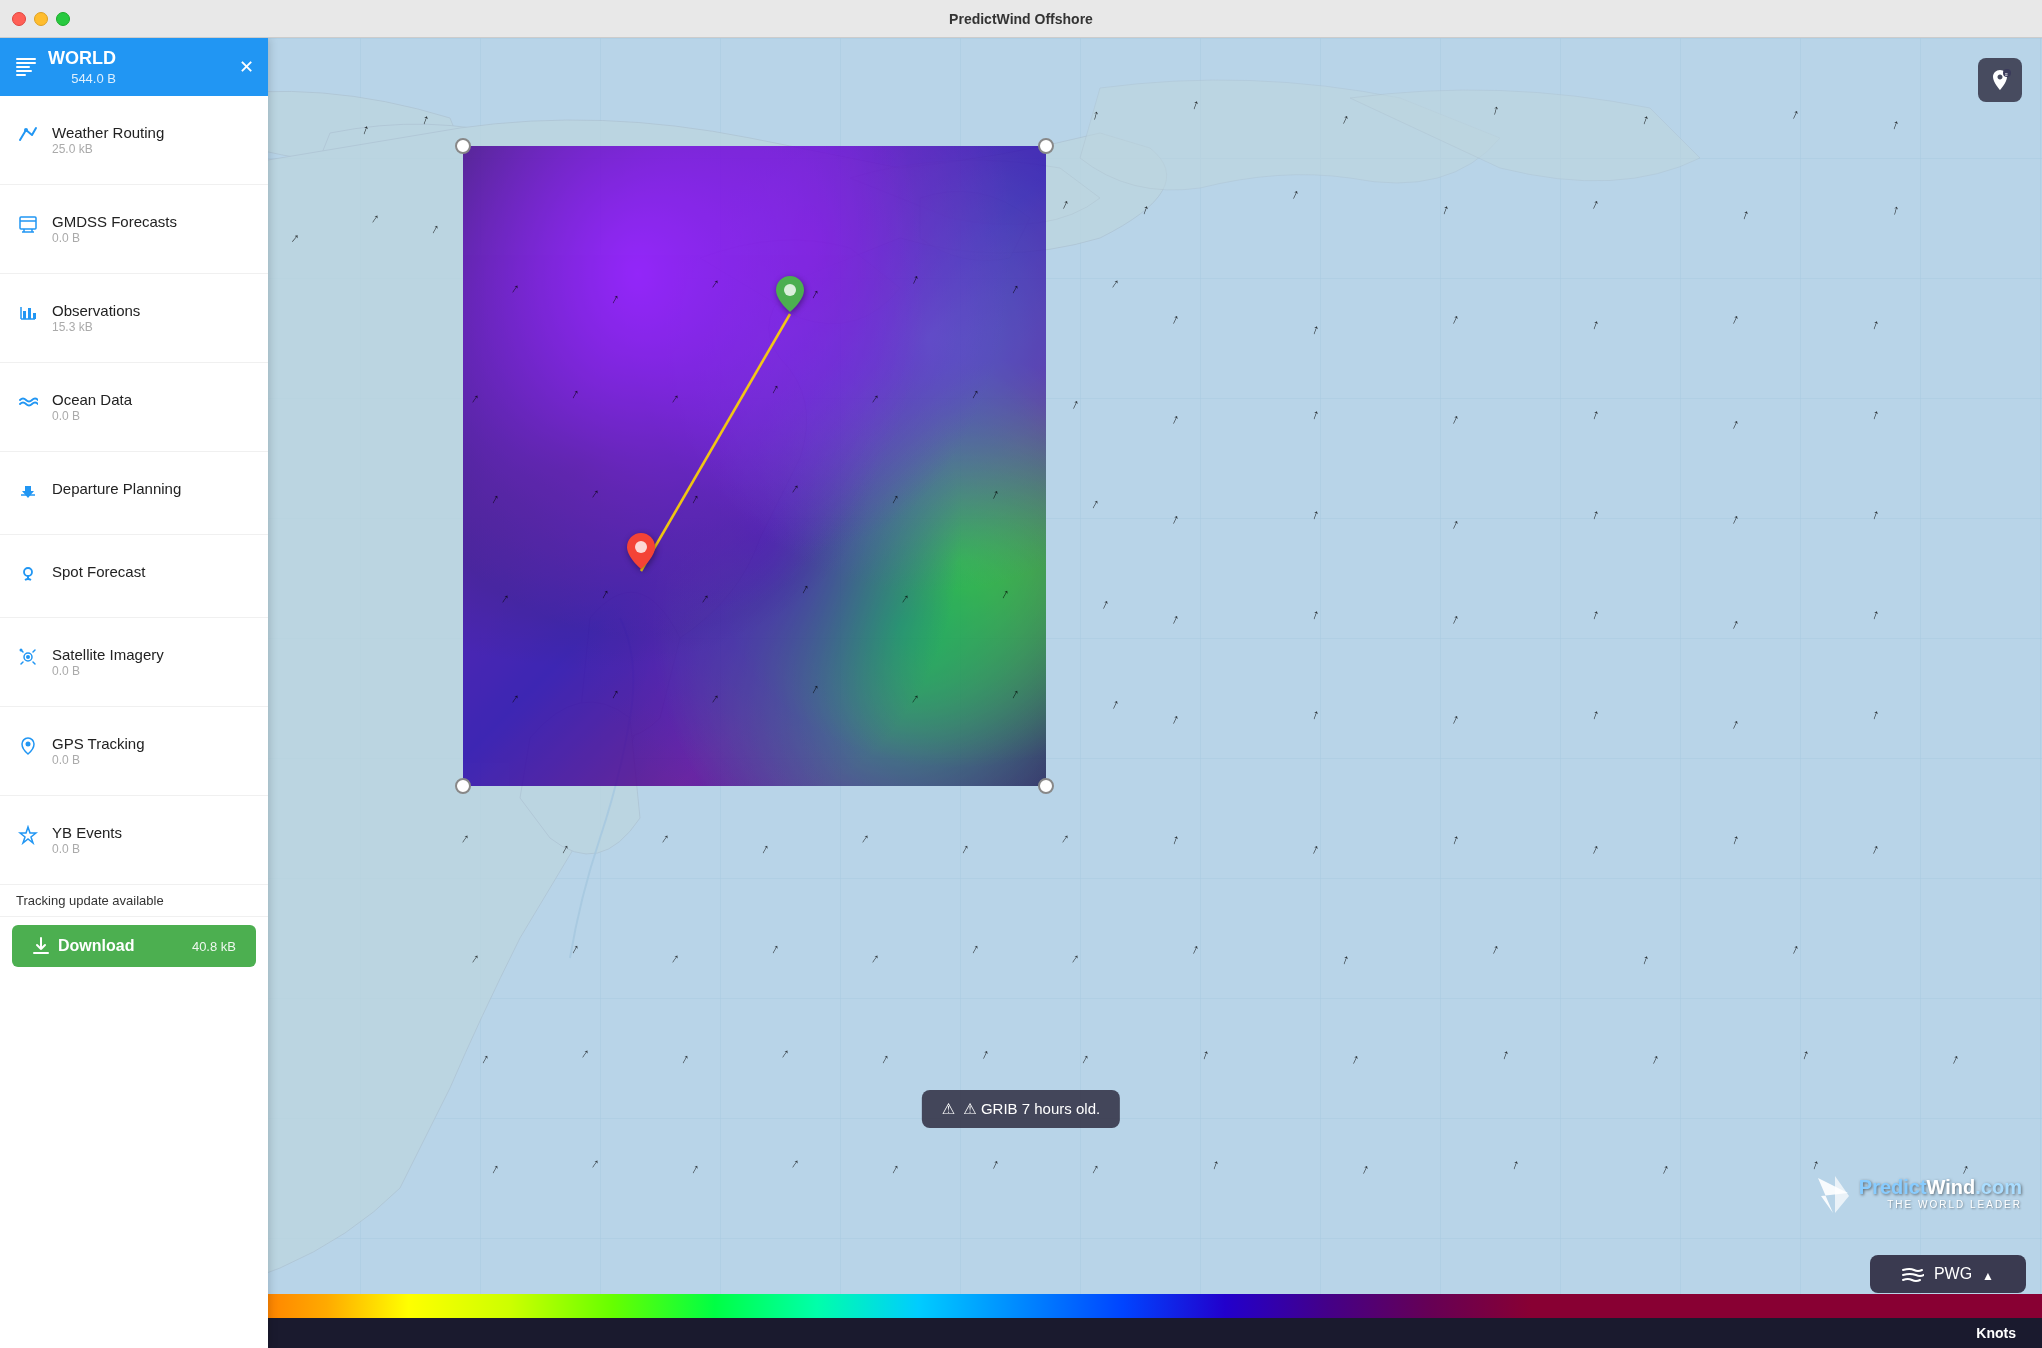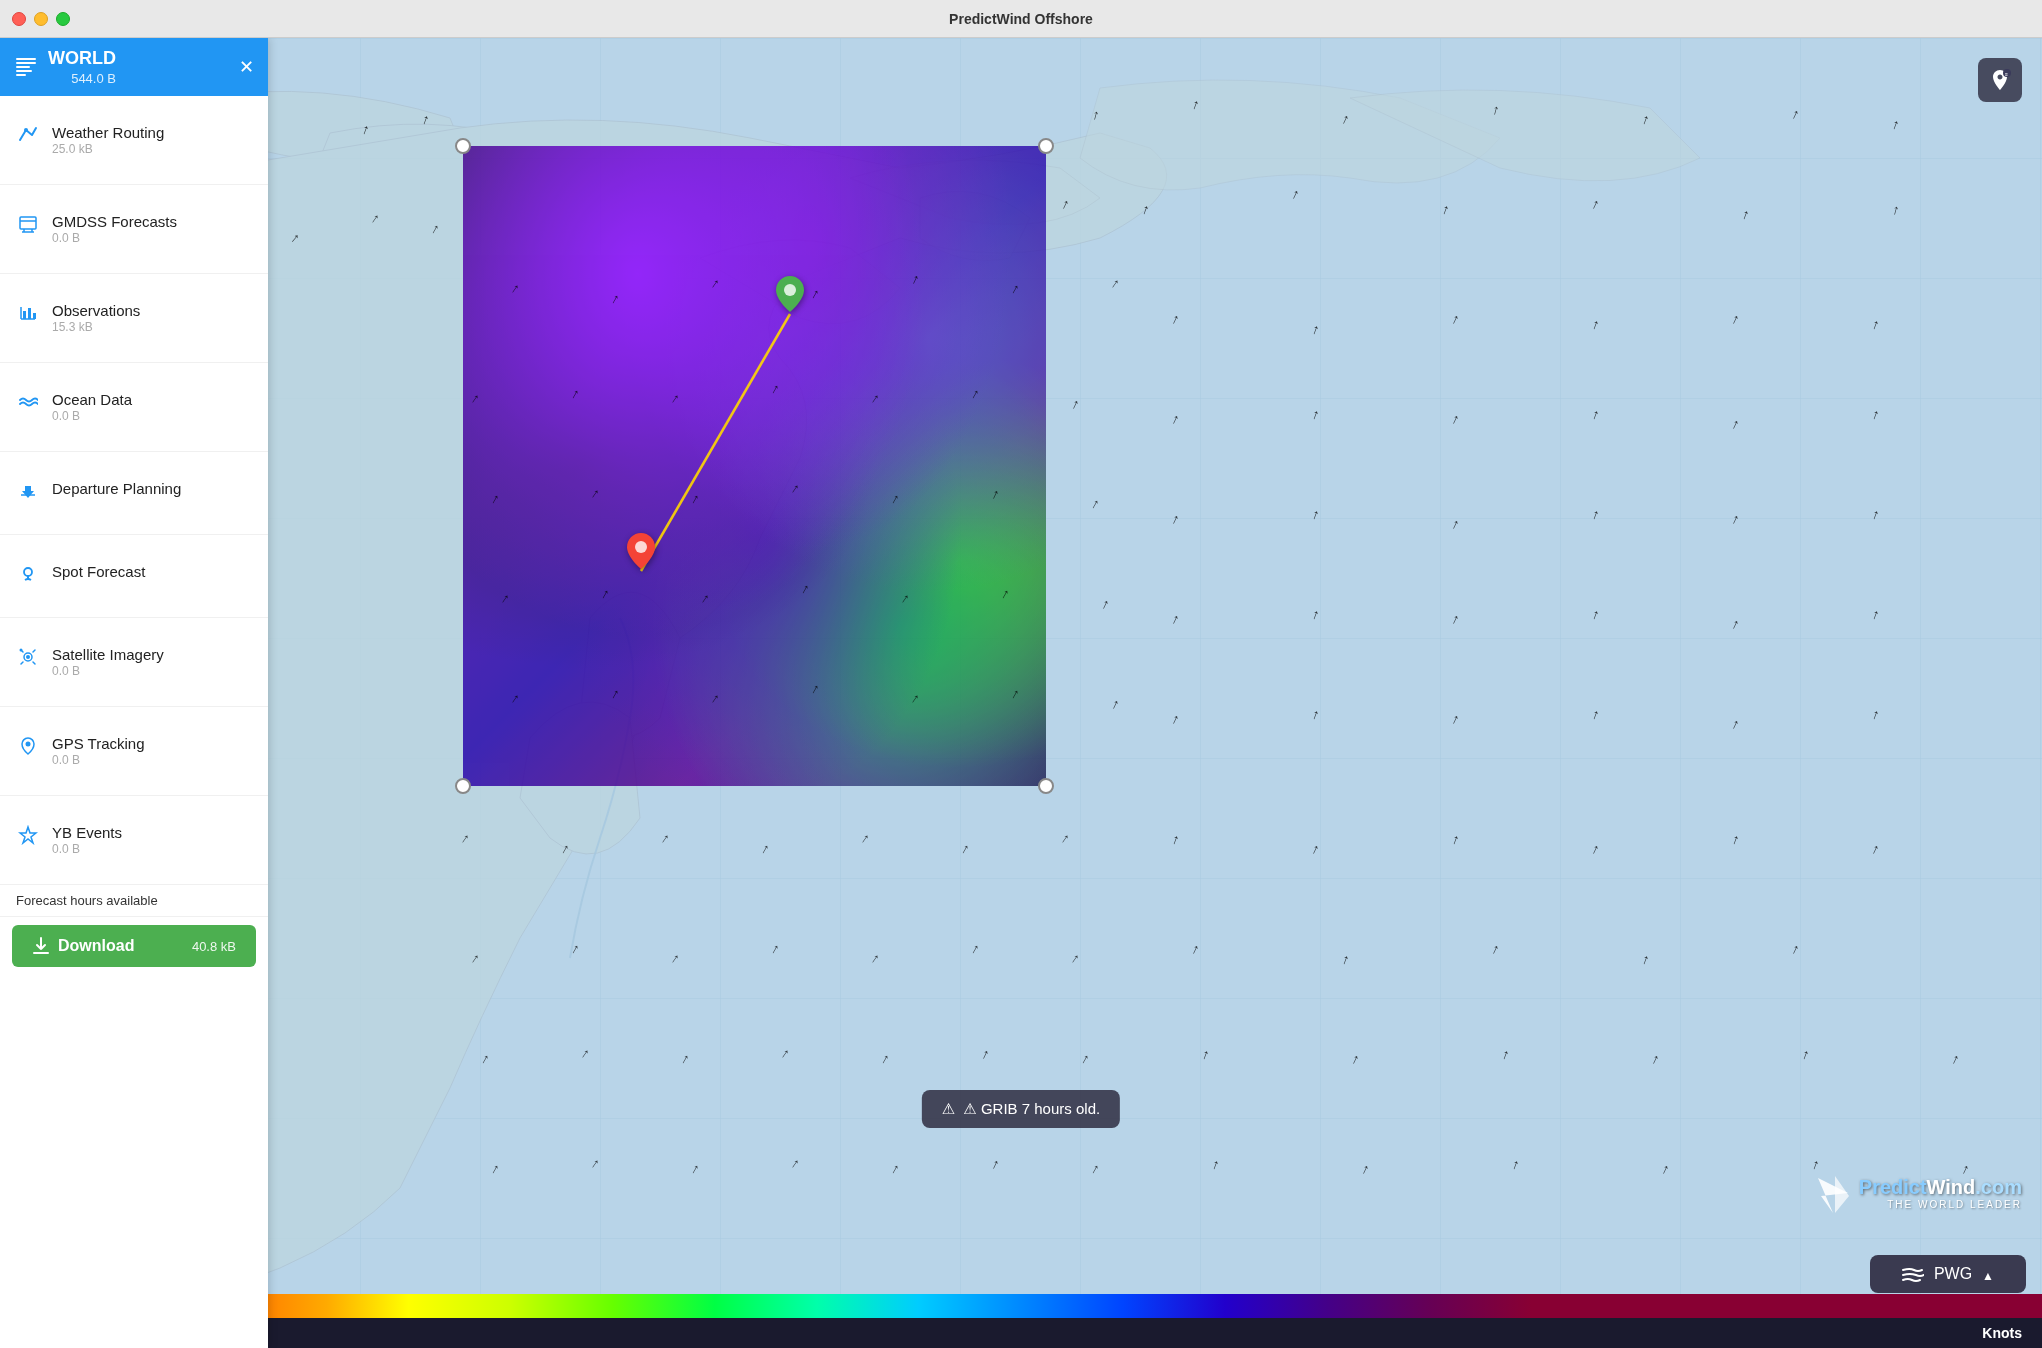--- a/index.html
+++ b/index.html
@@ -326,21 +326,21 @@
         #66FF00 30%, #00FF44 35%, #00FFAA 40%, 
         #00CCFF 45%, #0088FF 50%, #0044FF 55%, 
         #2200CC 60%, #440088 65%, #660055 70%,
         #880033 75%);
       width: 100%;
     }
     .color-scale-labels {
       display: flex;
       justify-content: space-around;
       background: #1a1a2e;
-      padding: 4px 0;
+      padding: 4px 6px;
       height: 30px;
       align-items: center;
     }
     .scale-label {
       color: white;
       font-size: 14px;
       font-weight: 500;
     }
     .scale-unit {
       color: white;
@@ -800,21 +800,21 @@
       <svg width="20" height="20" viewBox="0 0 20 20" fill="none">
         <path d="M10 2 L12 8 L18 8 L13 12 L15 18 L10 14 L5 18 L7 12 L2 8 L8 8 Z" stroke="#2196F3" stroke-width="1.5" fill="none"></path>
       </svg>
     </div>
     <div class="sidebar-item-content">
       <span class="sidebar-item-label">YB Events</span>
       <span class="sidebar-item-size">0.0 B</span>
     </div>
   </div>
 
-  <div class="forecast-notice">Forecast hours available</div>
+  <div class="forecast-notice">Tracking update available</div>
 
   <button class="download-btn">
     <div class="download-btn-left">
       <svg width="18" height="18" viewBox="0 0 18 18" fill="white">
         <path d="M9 1 L9 12 M5 8 L9 12 L13 8" stroke="white" stroke-width="2" fill="none" stroke-linecap="round" stroke-linejoin="round"></path>
         <line x1="2" y1="16" x2="16" y2="16" stroke="white" stroke-width="2" stroke-linecap="round"></line>
       </svg>
       <span>Download</span>
     </div>
     <span class="download-size">40.8 kB</span>

